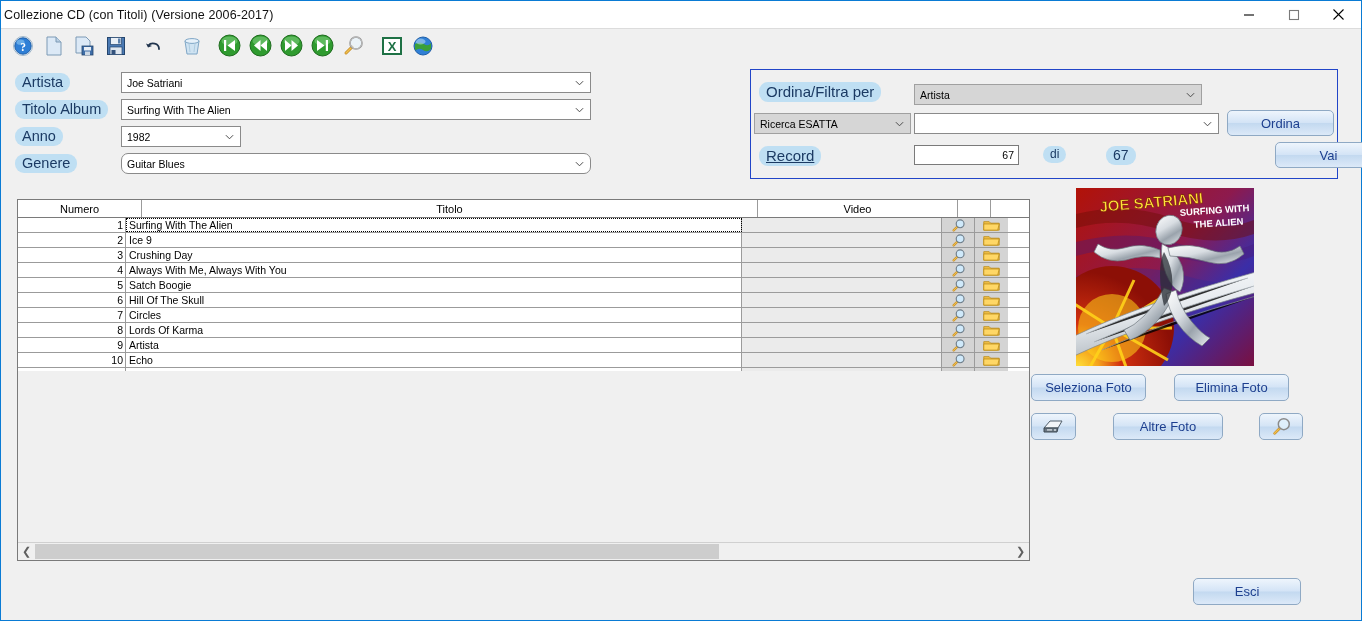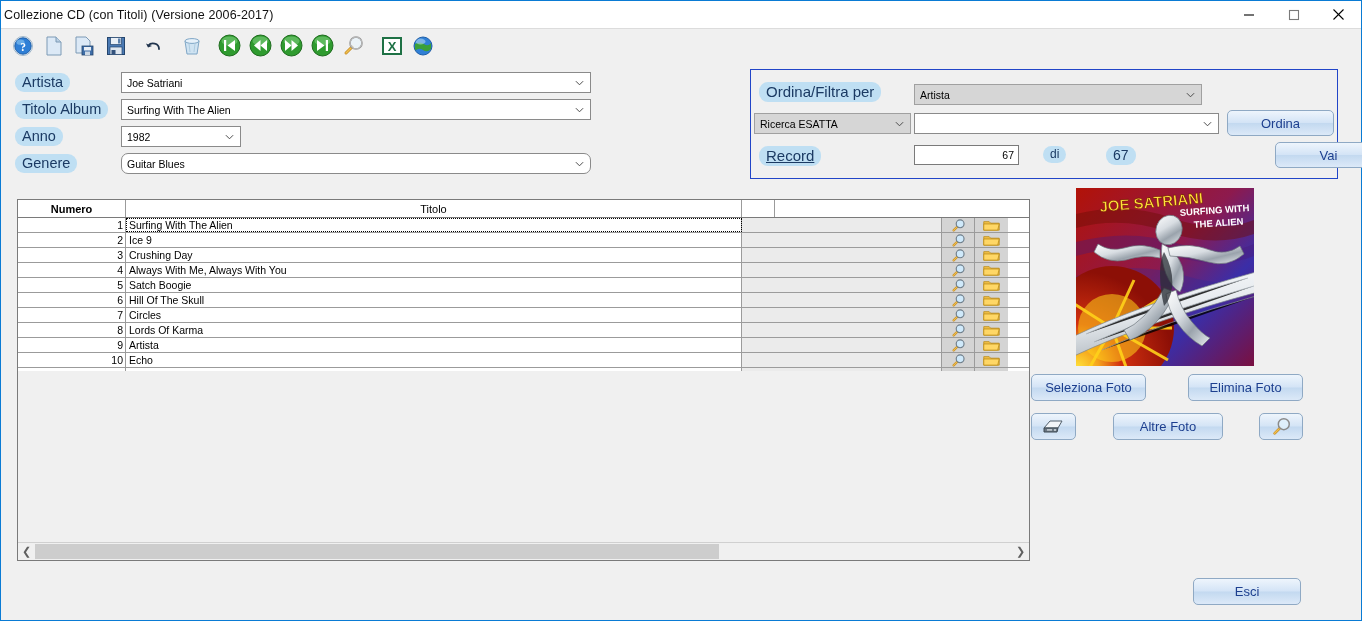--- a/index.html
+++ b/index.html
@@ -83,21 +83,21 @@
     position:absolute;left:16px;top:198px;width:1013px;height:362px;
     box-sizing:border-box;background:#f0f0f0;
     border:1px solid #7a7a7a;
   }
   .ghead{display:flex;height:17px;background:#ffffff;border-bottom:1px solid #7a7a7a;}
   .gh{
     box-sizing:border-box;font-size:11px;color:#000;
     display:flex;align-items:center;justify-content:center;
     border-right:1px solid #9b9b9b;background:#ffffff;height:17px;
   }
-  .gh.num{width:108px;font-weight:bold;}
+  .gh.num{width:124px;}
   .gh.tit{width:616px;}
   .gh.vid{width:200px;}
   .gh.ic{width:33px;}
   .gh.last{width:33px;border-right:none;}
   .grow{display:flex;height:14px;border-bottom:1px solid #9b9b9b;background:#fff;}
   .gc{box-sizing:border-box;font-size:10.5px;color:#000;height:14px;
       display:flex;align-items:center;border-right:1px solid #9b9b9b;background:#fff;}
   .gc.num{width:108px;justify-content:flex-end;padding-right:2px;}
   .gc.tit{width:616px;padding-left:3px;}
   .gc.vid{width:200px;background:#ebebeb;}
@@ -369,20 +369,21 @@
     <span class="lbl" style="position:absolute;left:355px;top:76px;font-size:14px;margin-left:0;">67</span>
 
     <div class="btn" style="position:absolute;left:476px;top:72px;width:107px;height:26px;margin-left:48px;">Vai</div>
   </div>
 
   <div class="gridwrap">
 
     <div class="ghead">
       <div class="gh num">Numero</div>
       <div class="gh tit">Titolo</div>
+      <div class="gh vid">Video</div>
       <div class="gh ic"></div>
       <div class="gh last"></div>
     </div>
 
     <div id="grid-body">
         <div class="grow focus">
           <div class="gc num">1</div>
           <div class="gc tit">Surfing With The Alien</div>
           <div class="gc vid"></div>
           <div class="gc ic">
@@ -648,21 +649,21 @@
       <g font-family="Liberation Sans, sans-serif" font-weight="bold">
         <text x="24" y="24" font-size="15" fill="#ffe23a" transform="rotate(-5 24 24)" stroke="#7a1a06" stroke-width=".6">JOE SATRIANI</text>
         <text x="104" y="28" font-size="9.5" fill="#ffffff" transform="rotate(-4 104 28)">SURFING WITH</text>
         <text x="118" y="40" font-size="9.5" fill="#ffffff" transform="rotate(-4 118 40)">THE ALIEN</text>
       </g>
     </svg>
   </div>
 
   <div class="photo-btns">
     <div class="btn" style="position:absolute;left:0;top:0;width:115px;height:27px;">Seleziona Foto</div>
-    <div class="btn" style="position:absolute;left:157px;top:0;width:115px;height:27px;">Elimina Foto</div>
+    <div class="btn" style="position:absolute;left:143px;top:0;width:115px;height:27px;">Elimina Foto</div>
 
     <div class="btn iconbtn" style="position:absolute;left:0;top:39px;width:45px;height:27px;">
       <svg width="24" height="17" viewBox="0 0 24 17">
         <path d="M2 10 L8 3 h12 l-4 7 z" fill="#f2f5f8" stroke="#53606c" stroke-width="1"></path>
         <path d="M2 10 h14 l-1 4 H2 z" fill="#6b7782" stroke="#3d4852" stroke-width="1"></path>
         <circle cx="13" cy="12" r="1.1" fill="#cfd6dd"></circle>
         <rect x="5" y="11.2" width="5" height="1.4" fill="#cfd6dd"></rect>
       </svg>
     </div>
 

